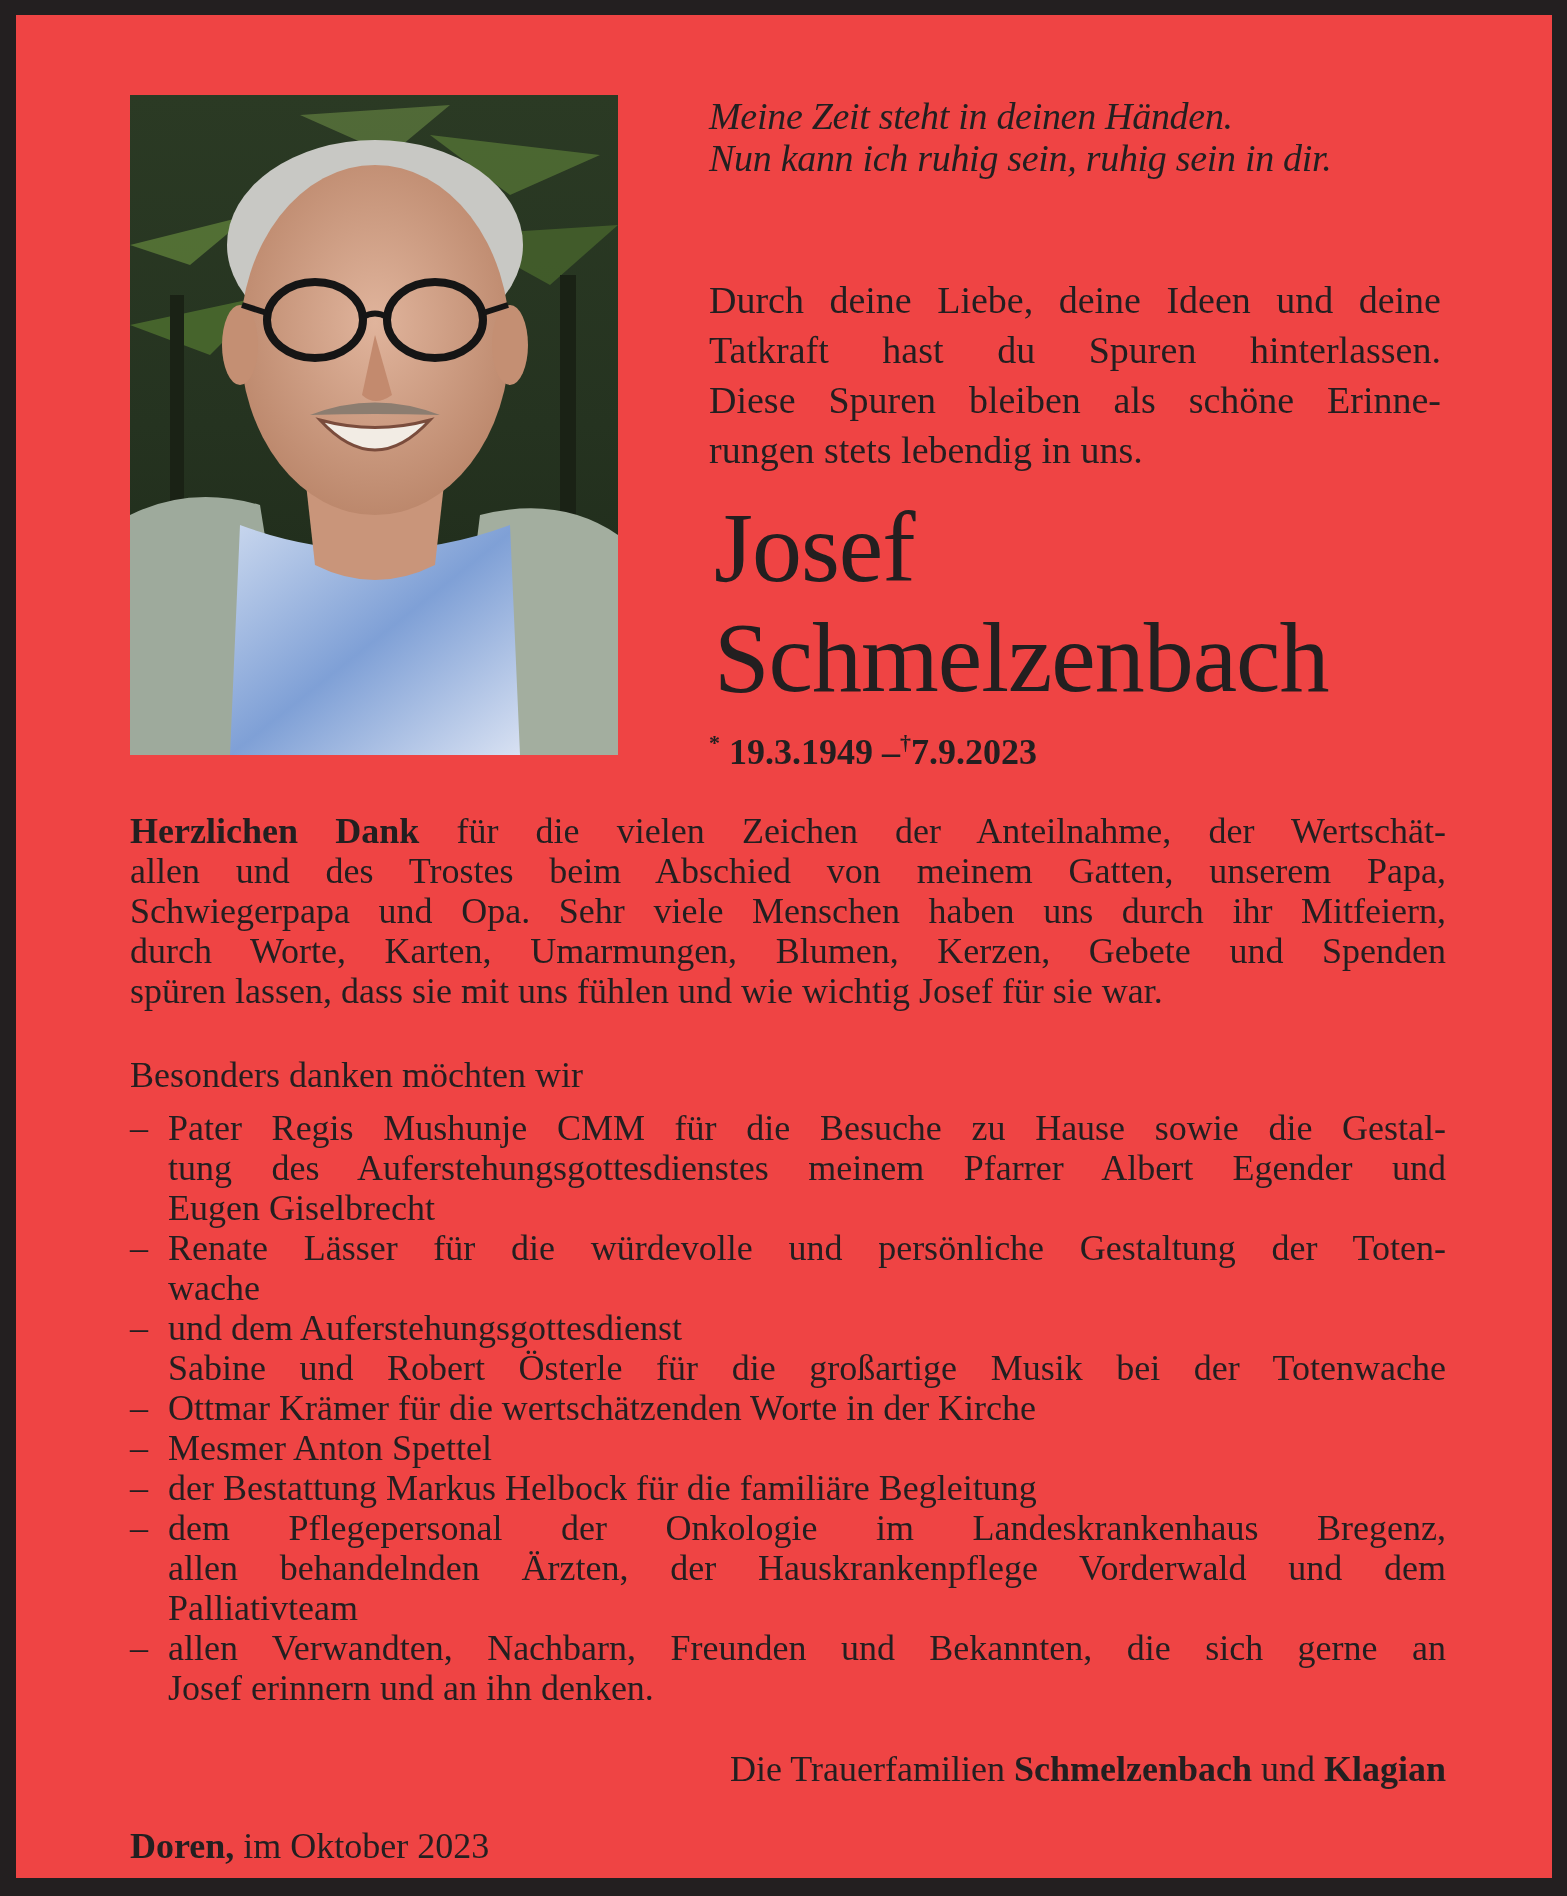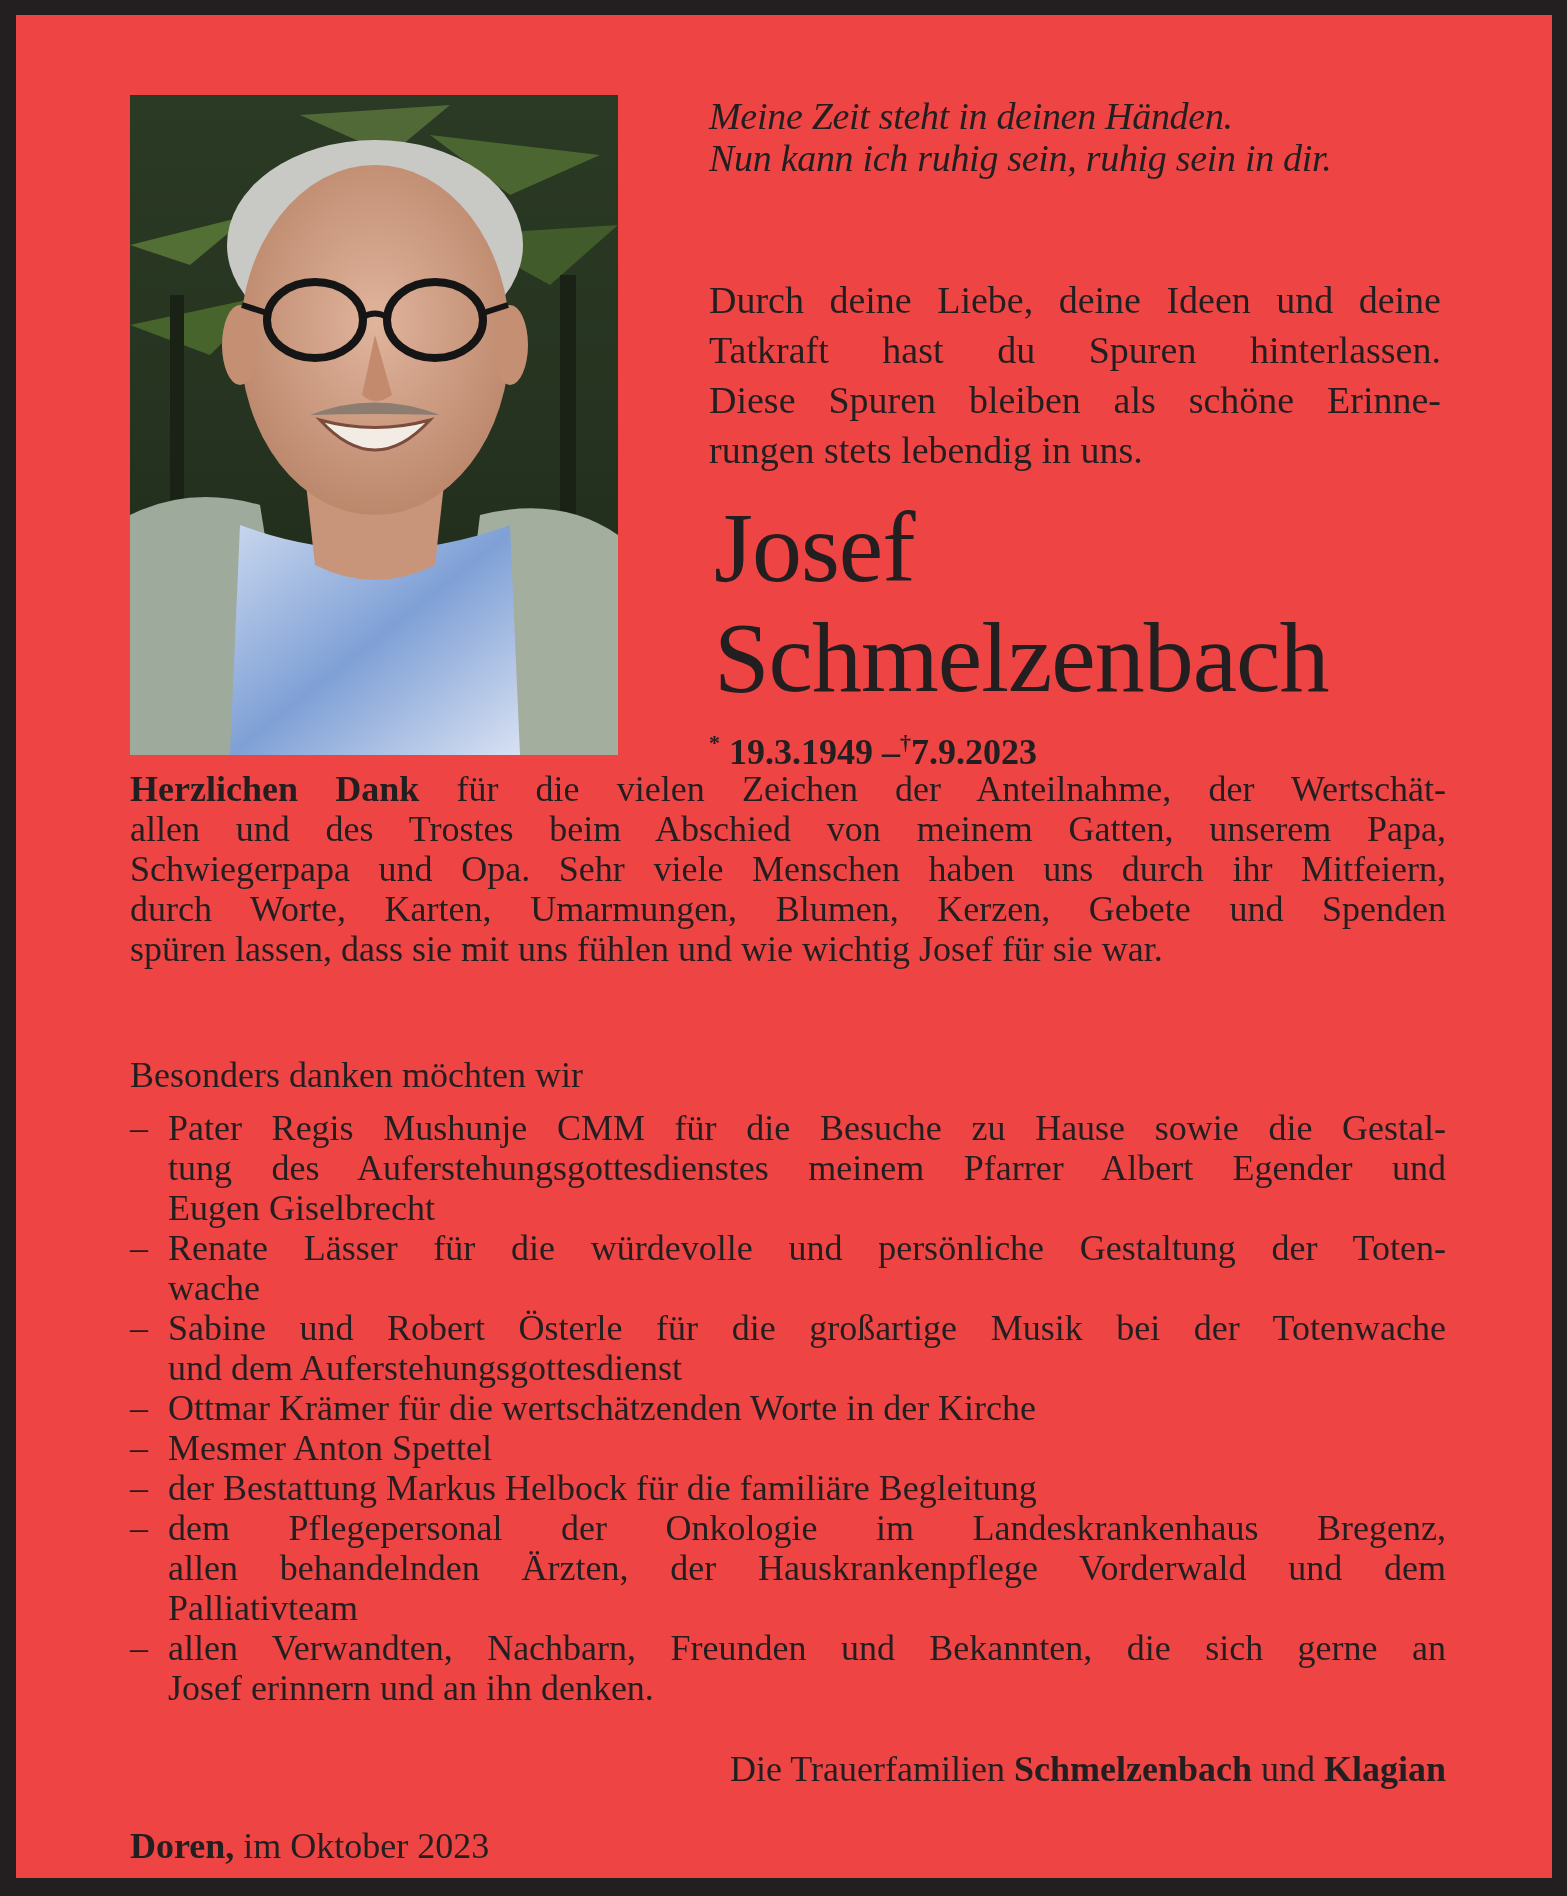--- a/index.html
+++ b/index.html
@@ -69,21 +69,21 @@
     left: 693px; top: 715px;
     font-family: "Liberation Serif", "DejaVu Serif", serif;
     font-size: 36px;
     font-weight: bold;
     white-space: nowrap;
   }
   .dates sup { font-size: 22px; font-weight: bold; vertical-align: 14px; }
 
   .body {
     position: absolute;
-    left: 114px; top: 754px;
+    left: 114px; top: 796px;
     width: 1316px;
     font-family: "Liberation Serif", "DejaVu Serif", serif;
     font-size: 36px;
     line-height: 40px;
   }
   .body .line { display: block; text-align: justify; text-align-last: justify; white-space: normal; }
   .body .line.last { text-align-last: left; }
   .body b { font-weight: bold; }
 
   .intro {
@@ -234,22 +234,22 @@
       <span class="line">tung des Auferstehungsgottesdienstes meinem Pfarrer Albert Egender und</span>
       <span class="line last">Eugen Giselbrecht</span>
     </li>
     <li>
       <span class="dash">–</span>
       <span class="line">Renate Lässer für die würdevolle und persönliche Gestaltung der Toten-</span>
       <span class="line last">wache</span>
     </li>
     <li>
       <span class="dash">–</span>
+      <span class="line last">und dem Auferstehungsgottesdienst</span>
       <span class="line">Sabine und Robert Österle für die großartige Musik bei der Totenwache</span>
-      <span class="line last">und dem Auferstehungsgottesdienst</span>
     </li>
     <li>
       <span class="dash">–</span>
       <span class="line last">Ottmar Krämer für die wertschätzenden Worte in der Kirche</span>
     </li>
     <li>
       <span class="dash">–</span>
       <span class="line last">Mesmer Anton Spettel</span>
     </li>
     <li>

